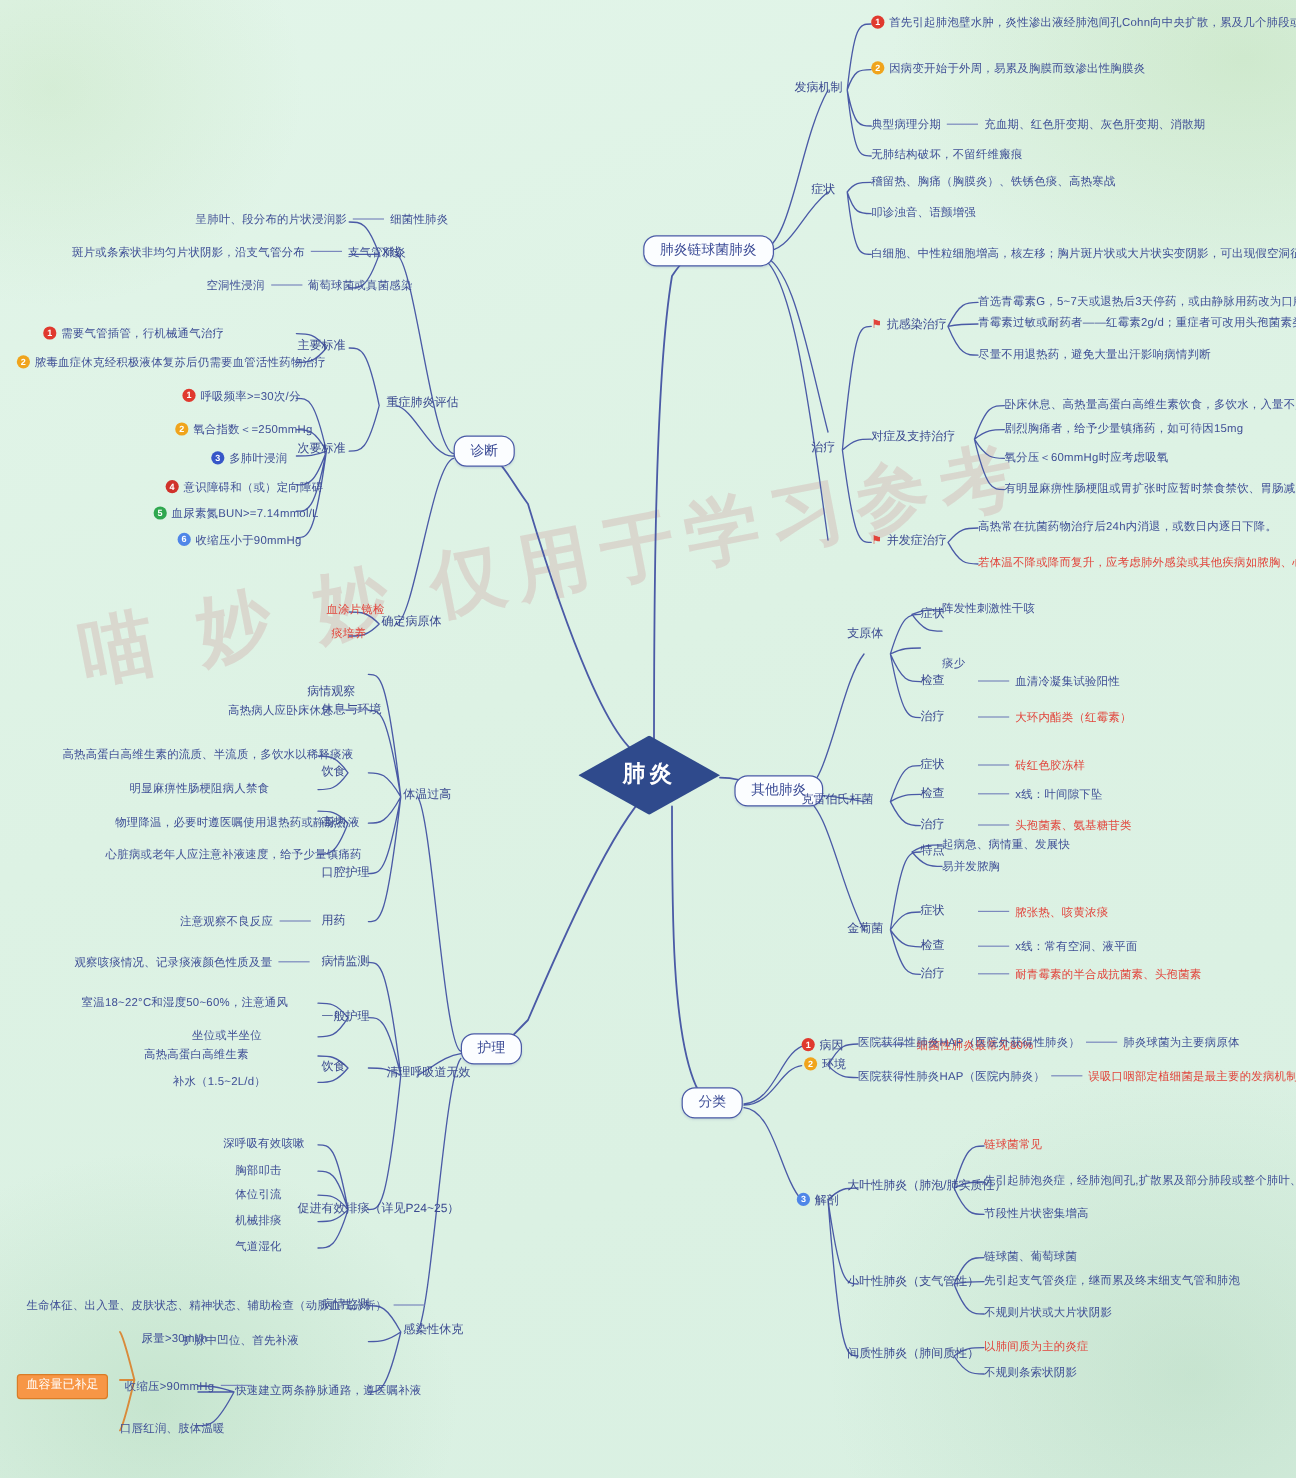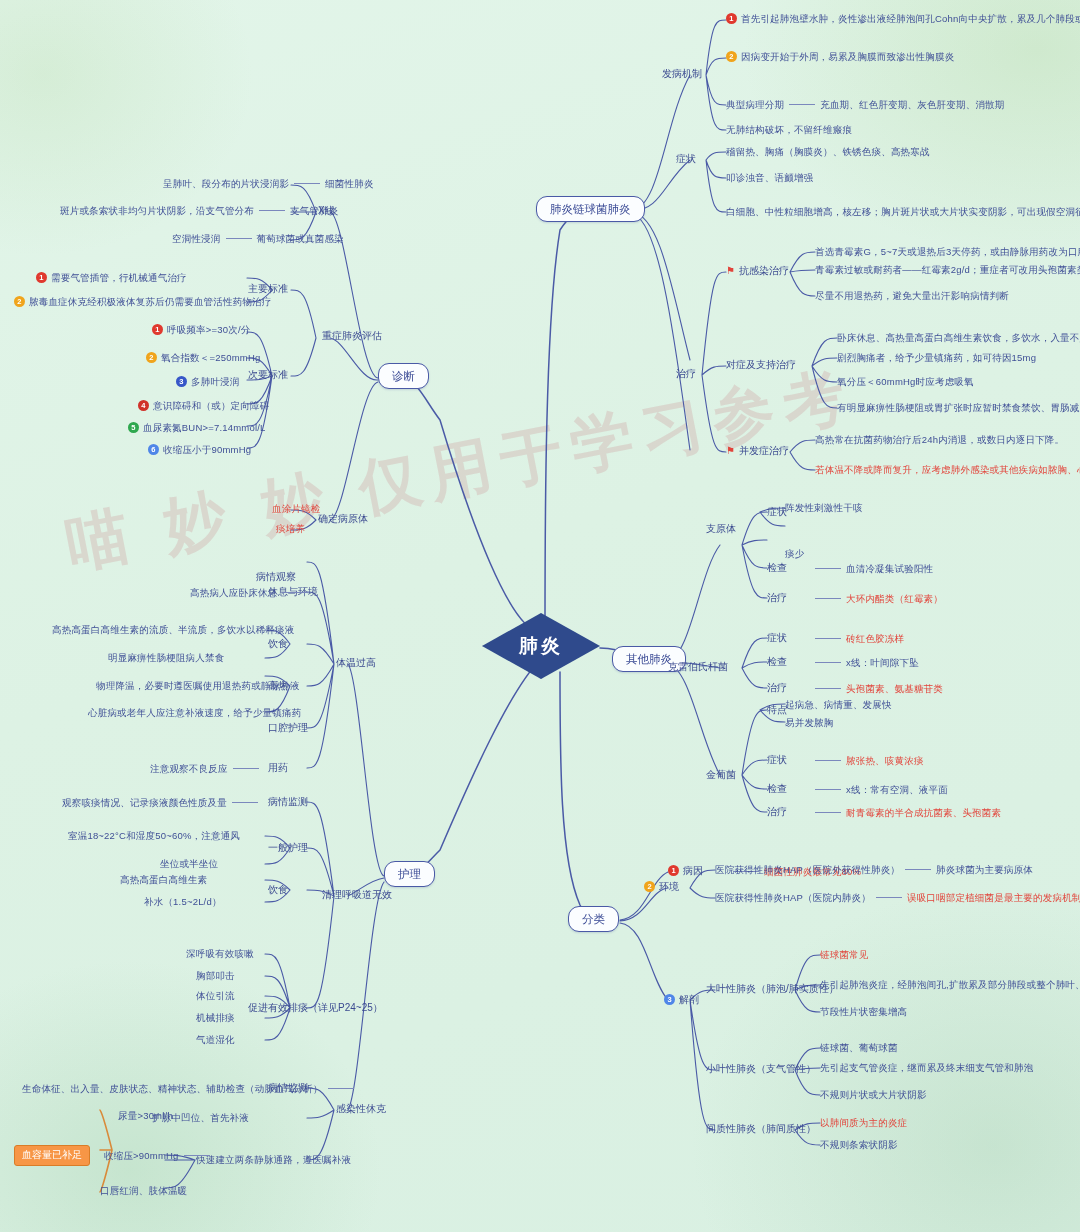--- a/index.html
+++ b/index.html
@@ -216,21 +216,21 @@
   <span class="dash"></span><span>耐青霉素的半合成抗菌素、头孢菌素</span>
 </div>
 
 <div class="node mid" style="left:668px;top:865px;">
   <span class="num n1">1</span><span>病因</span>
 </div>
 <div class="node leaf red" style="left:728px;top:866px;">
   <span class="dash"></span><span>细菌性肺炎最常见80%</span>
 </div>
 
-<div class="node mid" style="left:644px;top:881px;">
+<div class="node mid" style="left:670px;top:881px;">
   <span class="num n2">2</span><span>环境</span>
 </div>
 <div class="node leaf" style="left:715px;top:864px;">
   <span>医院获得性肺炎HAP（医院外获得性肺炎）</span><span class="dash"></span><span>肺炎球菌为主要病原体</span>
 </div>
 <div class="node leaf" style="left:715px;top:892px;">
   <span>医院获得性肺炎HAP（医院内肺炎）</span><span class="dash"></span><span class="red" style="color:#e2443b">误吸口咽部定植细菌是最主要的发病机制</span>
 </div>
 
 <div class="node mid" style="left:664px;top:994px;">

